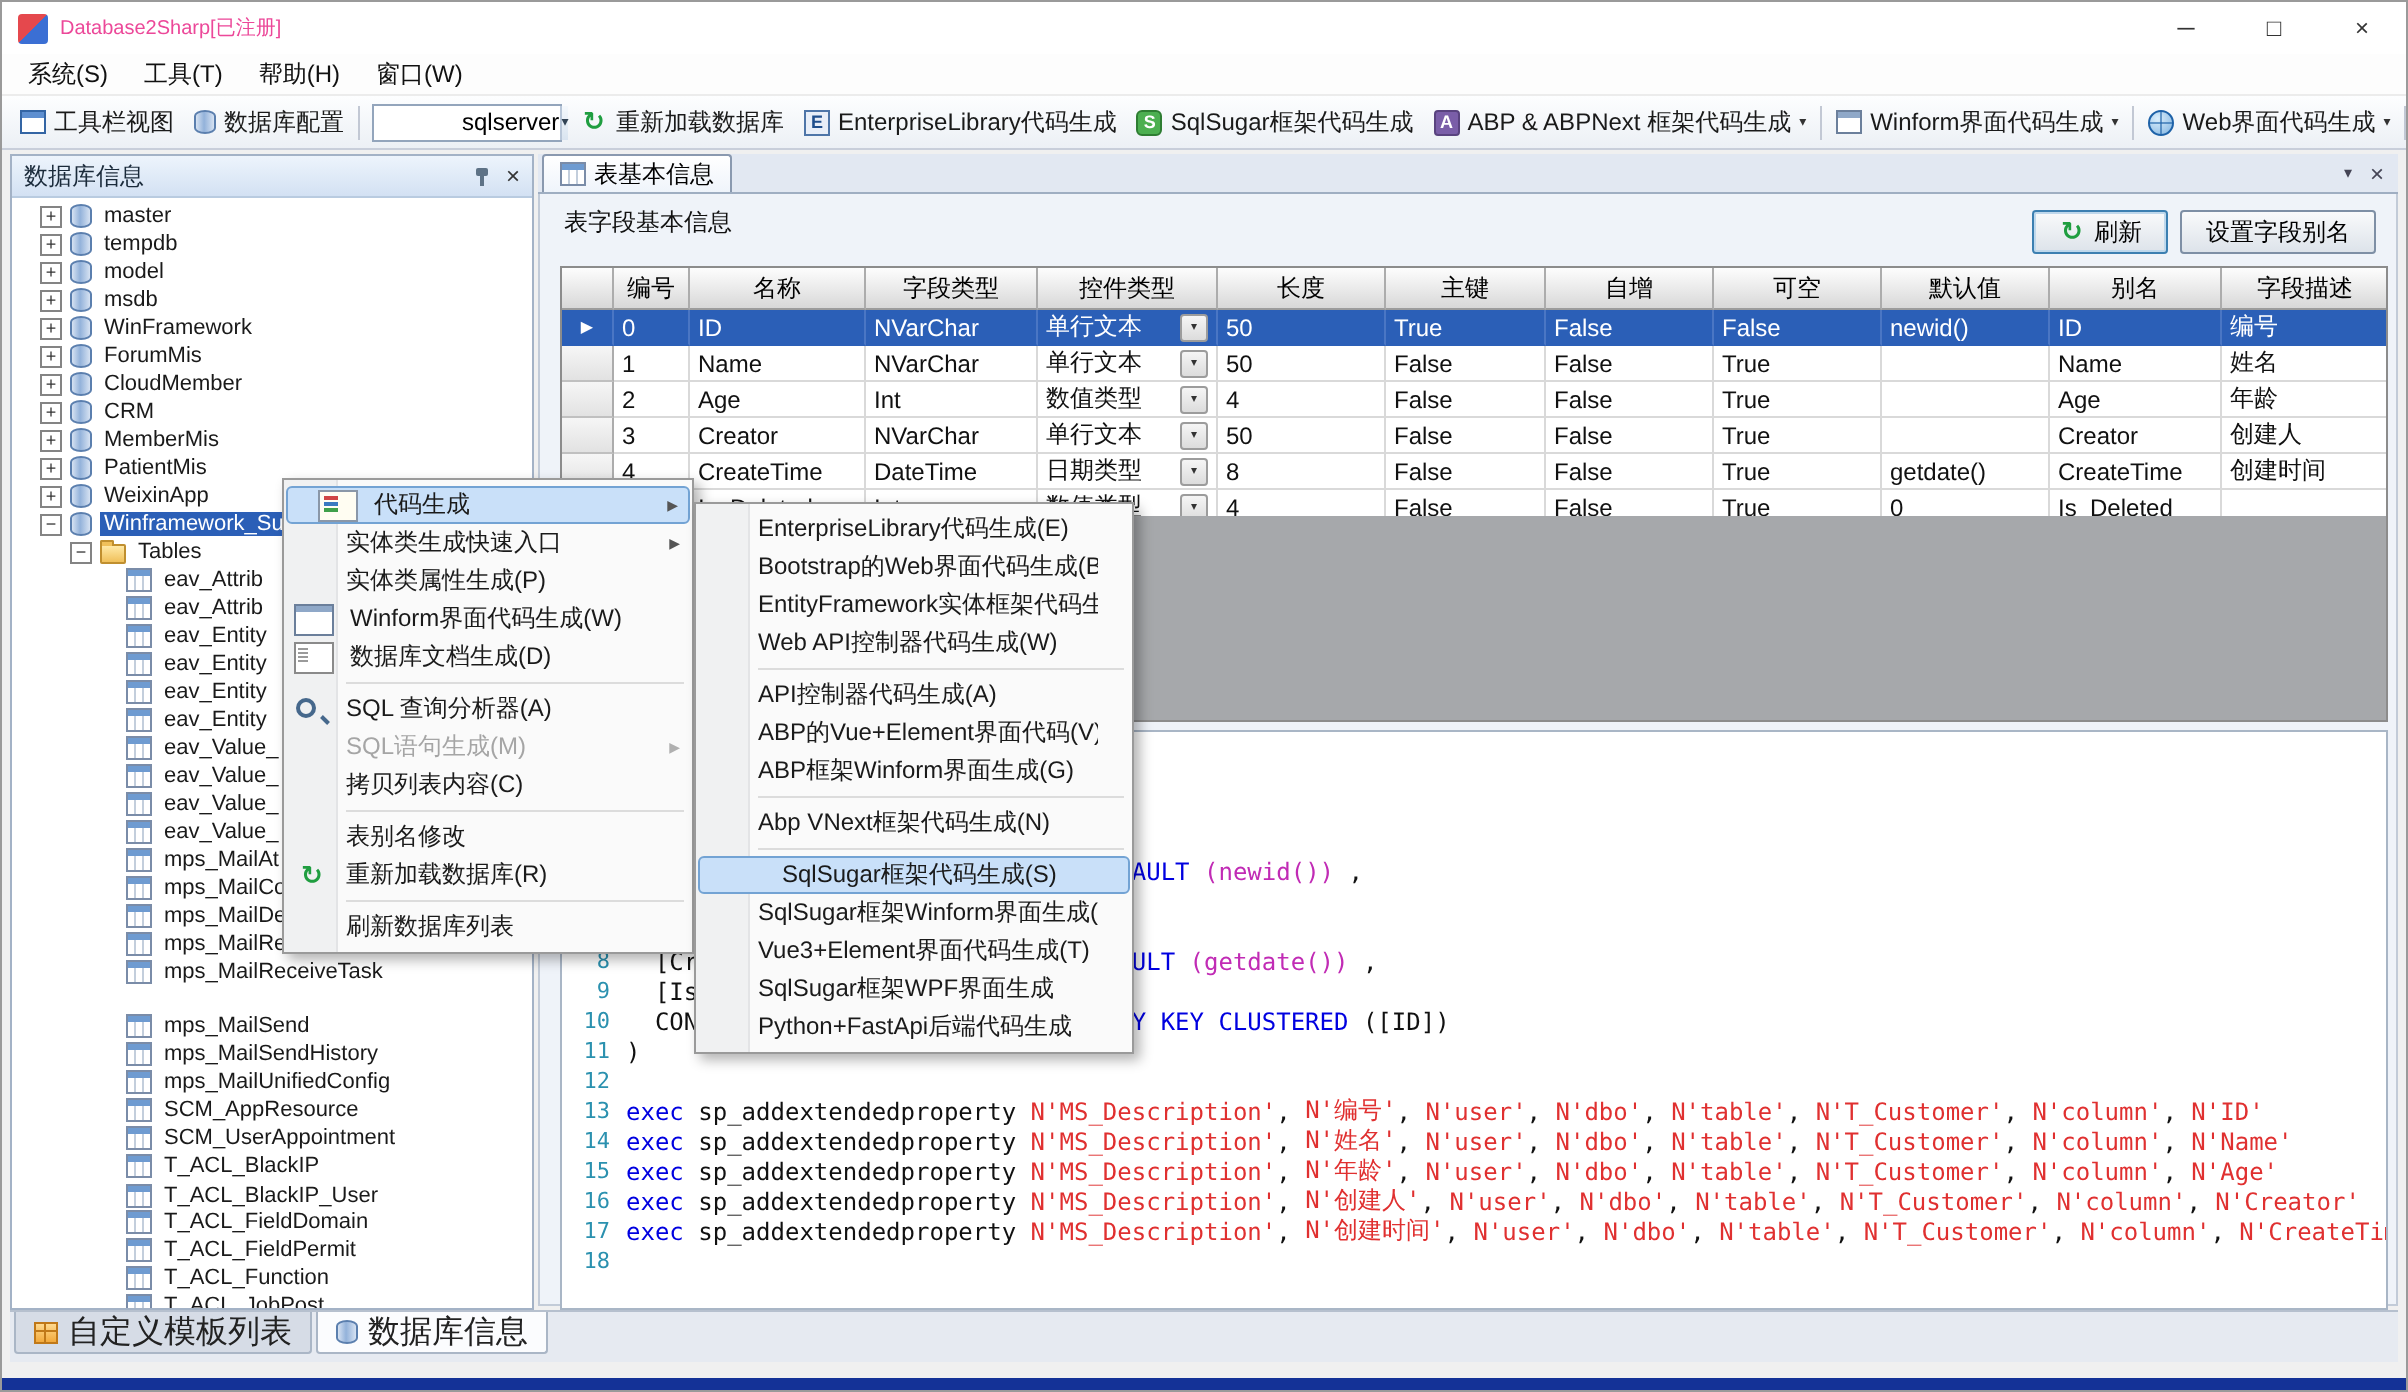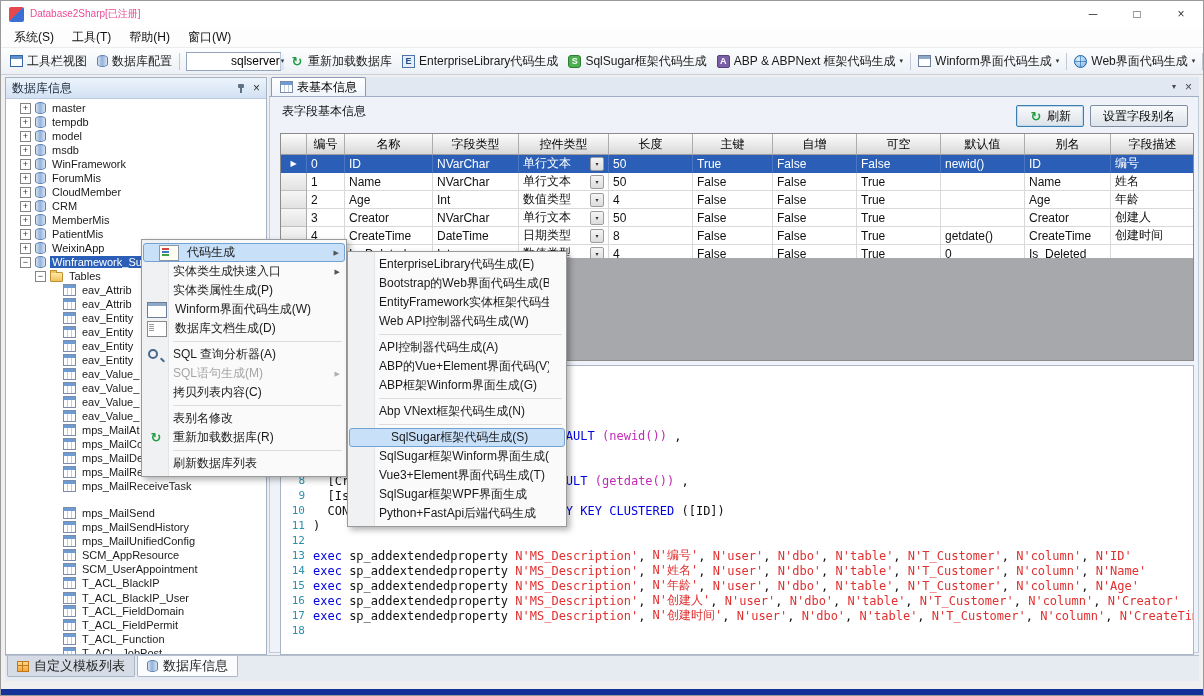--- a/index.html
+++ b/index.html
@@ -120,21 +120,21 @@
   .mi-icon{flex:0 0 18px;width:18px;height:14px;margin:0 4px;display:inline-flex;align-items:center;justify-content:center;}
   .mi-label{padding-left:4px;white-space:nowrap;overflow:hidden;}
   .mi.hl{background:#C9E0F9;border:1px solid #73A3D4;border-radius:3px;padding-left:11px;}
   .mi.disabled{color:#A5A5A5;}
   .mi-arrow{position:absolute;right:5px;font-size:7px;color:#555;}
   .mi.disabled .mi-arrow{color:#B0B0B0;}
   .msep{height:1px;background:#DCDCDC;margin:3px 3px 3px 30px;}
 
   
   .bottom-bar{position:absolute;left:4px;right:4px;top:654px;height:26px;background:#E6EAF1;border-top:1px solid #B6C0CE;display:flex;align-items:flex-start;padding-left:2px;gap:2px;box-sizing:border-box;}
-  .b-tab{display:inline-flex;align-items:center;gap:5px;height:21px;padding:0 9px;font-size:13px;border:1px solid #AAB6C6;border-top:none;background:#D6DCE6;color:#222;border-radius:0 0 2px 2px;box-sizing:border-box;}
+  .b-tab{display:inline-flex;align-items:center;gap:5px;height:21px;padding:0 9px;font-size:16px;border:1px solid #AAB6C6;border-top:none;background:#D6DCE6;color:#222;border-radius:0 0 2px 2px;box-sizing:border-box;}
   .b-tab.active{background:#FBFCFE;}
   .status-strip{position:absolute;left:0;right:0;top:688px;height:8px;background:var(--c-status_strip,#143297);}
 </style>
 </head>
 <body>
 
 <div class="app">
 
   <div class="titlebar">
     <span class="app-icon"></span>

